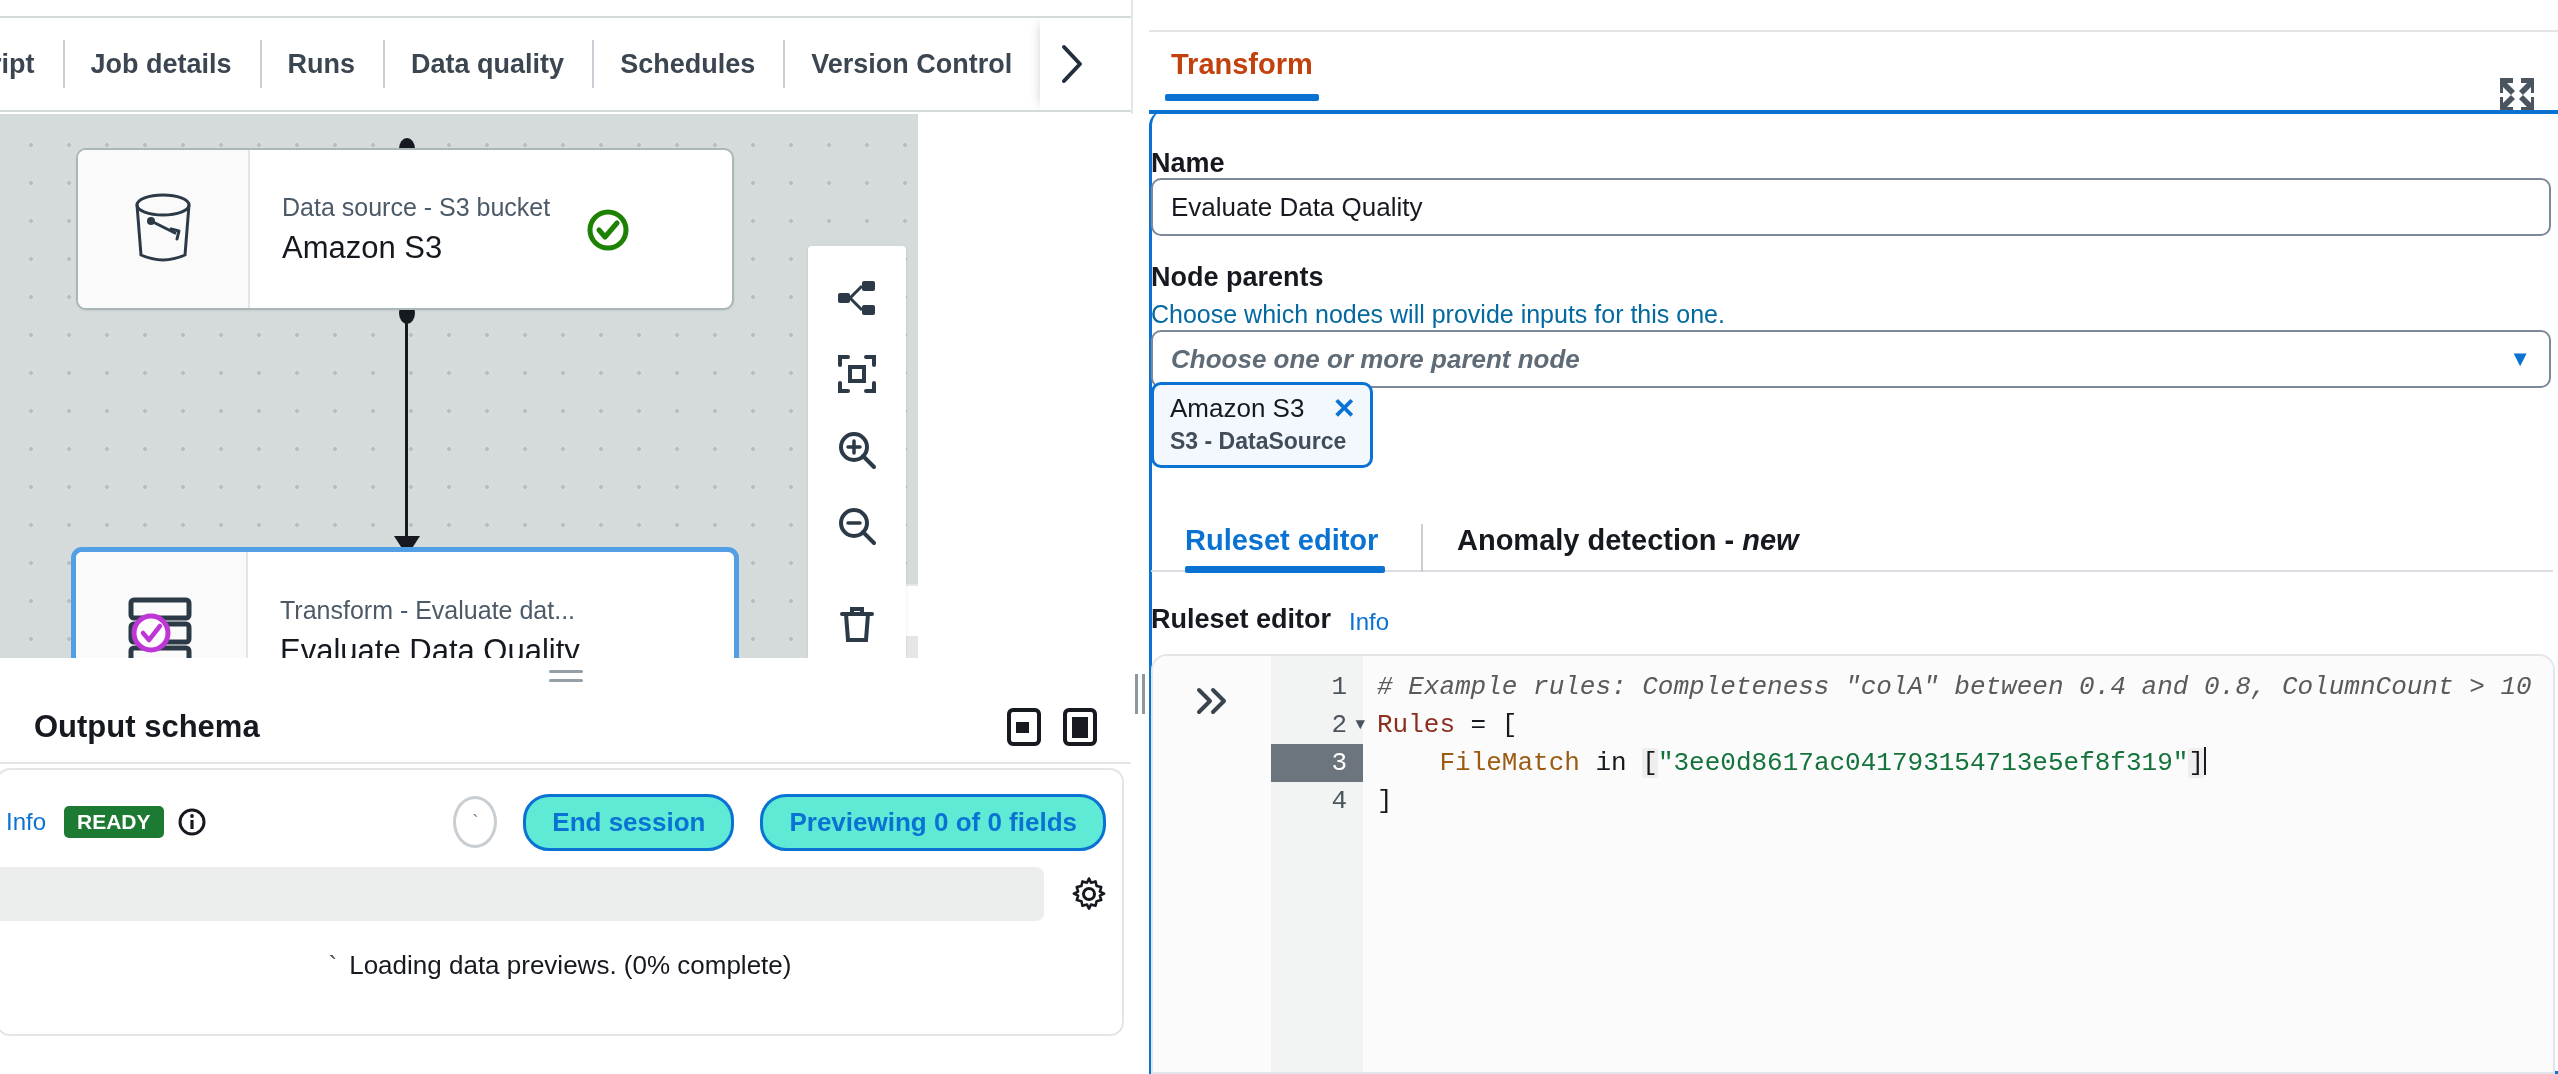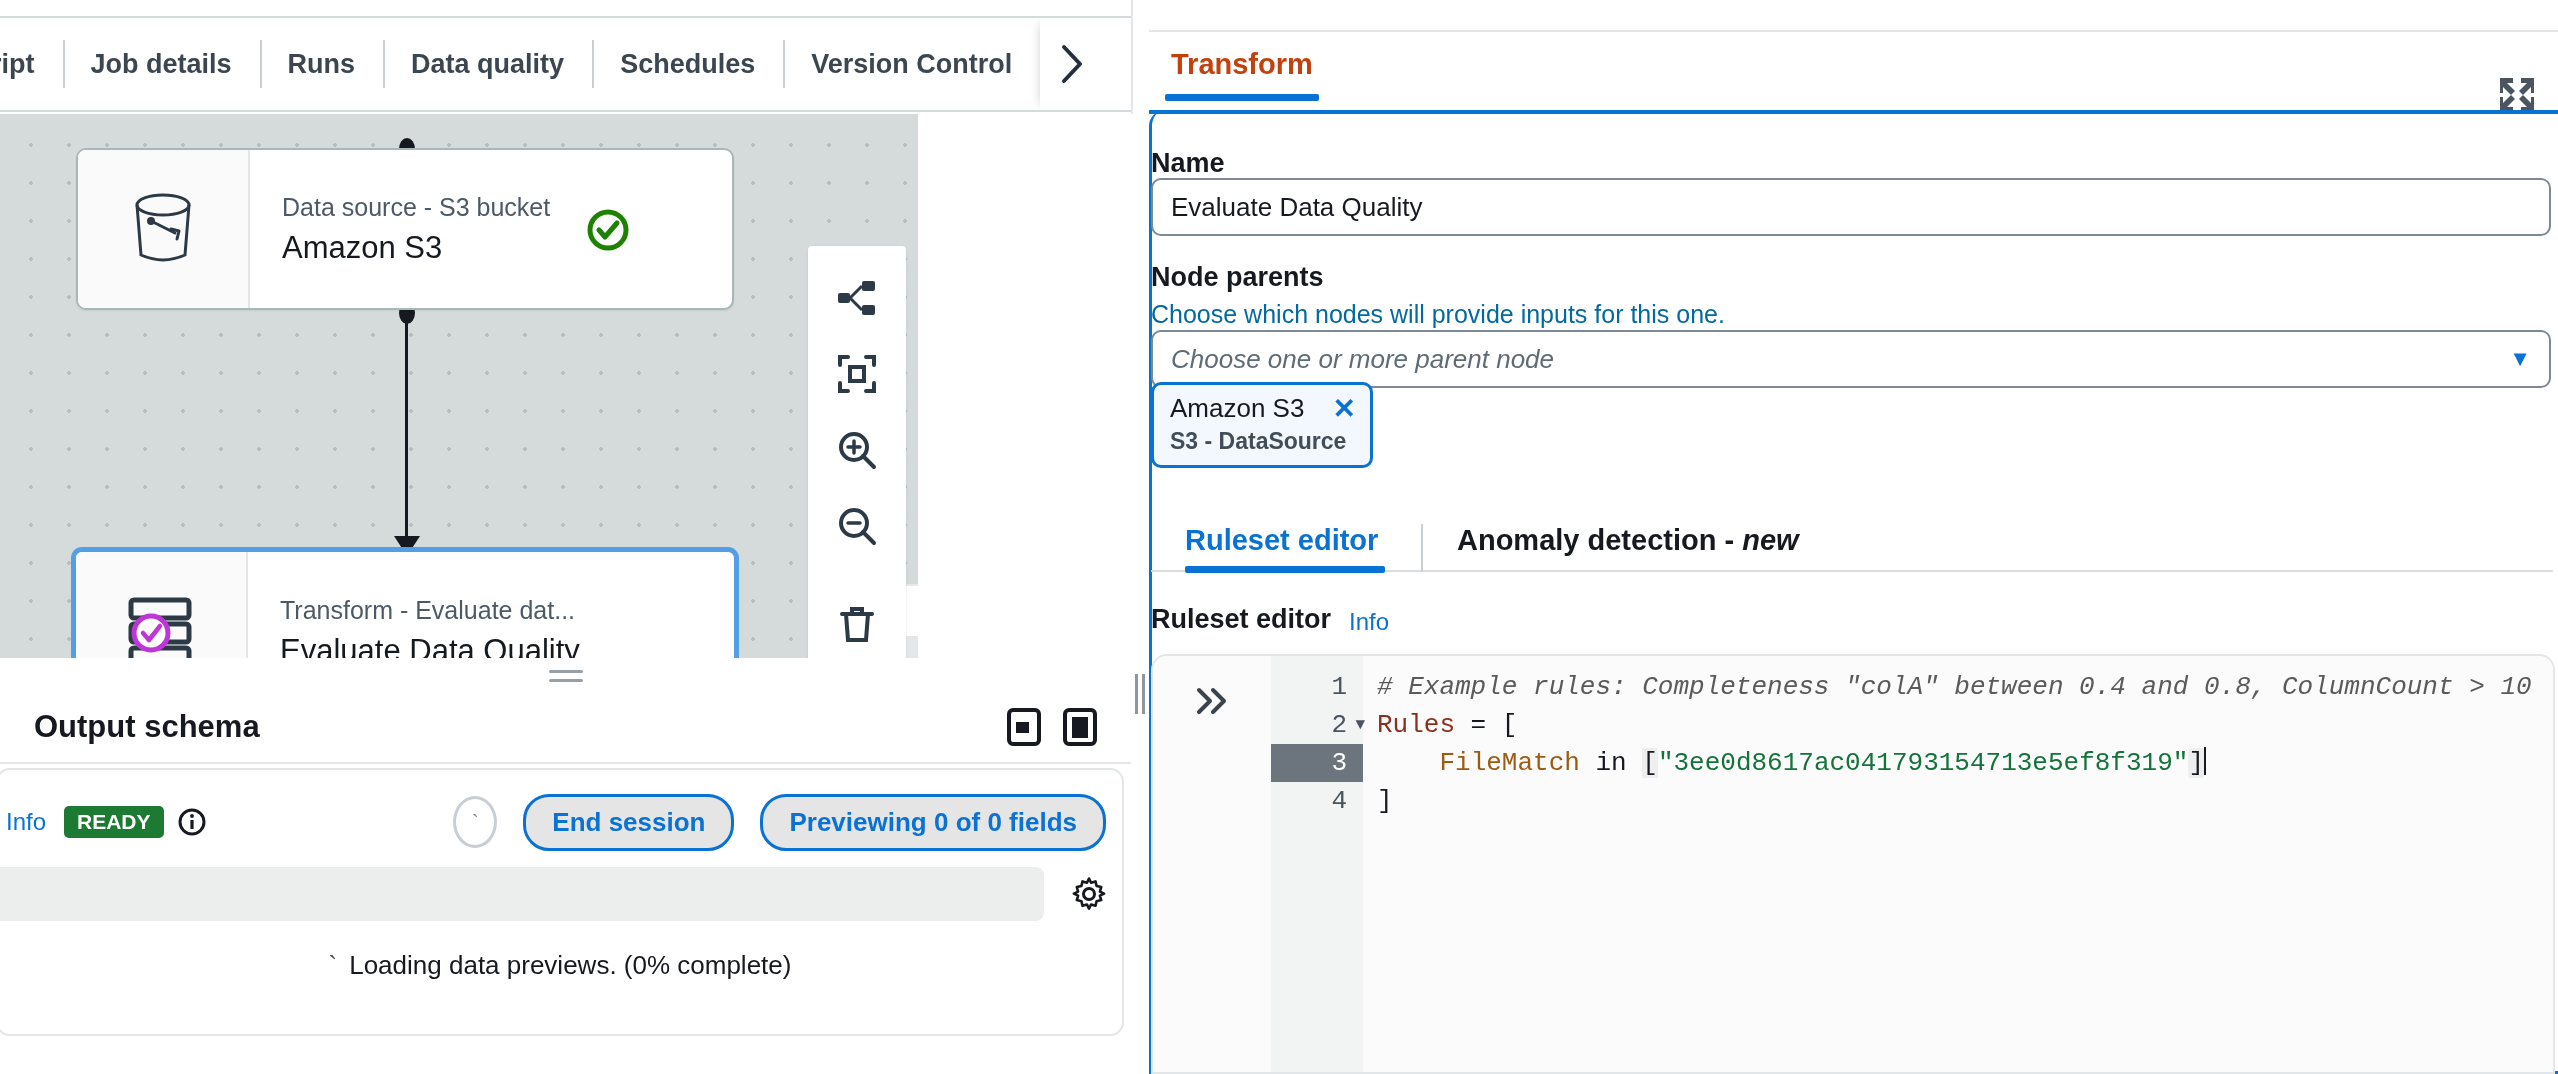--- a/index.html
+++ b/index.html
@@ -165,21 +165,21 @@
   .info-circle { margin-left: 14px; width: 28px; height:28px; cursor:pointer; color:#16191f;}
   .spinner-ring {
     width: 44px; height: 52px; border-radius: 50%;
     border: 3px solid #c9ced3;
     margin-left: auto;
     display:flex; align-items:center; justify-content:center;
     color:#7d868e; font-size: 20px;
   }
   .btn-outline {
     border: 3px solid #0972d3; color: #0972d3;
-    background: #e5e5e5; border-radius: 26px;
+    background: #5eead4; border-radius: 26px;
     font-size: 26px; font-weight: 700;
     padding: 10px 26px; margin-left: 26px; cursor: pointer;
     white-space: nowrap;
     font-family: "Liberation Sans", sans-serif;
   }
   .os-row2 {
     position: absolute; top: 94px; left: 0; width: 1124px; height: 60px;
     display: flex; align-items: center; padding-right: 16px;
   }
   .field-box {
@@ -244,21 +244,21 @@
   }
 
   .fld-label { position: absolute; font-size: 27px; font-weight: 700; color: #16191f; }
   .fld-desc  { position: absolute; font-size: 25px; color: #0369a1; }
   .inp {
     position: absolute; height: 58px;
     border: 2px solid #7d8998; border-radius: 10px;
     background: #fff; display: flex; align-items: center;
     padding: 0 18px; font-size: 26px; color: #16191f;
   }
-  .inp.ph { color: #5f6b76; font-style: italic; }
+  .inp.ph { color: #5f6b76; font-style: italic; font-weight: bold; }
   .sel-caret { margin-left: auto; color: #0972d3; font-size: 22px; }
 
   .token {
     position: absolute;
     border: 3px solid #0972d3; border-radius: 10px;
     background: #f2f8fd;
     padding: 8px 14px 10px 16px;
     display: flex; flex-direction: column;
   }
   .token-top { display: flex; align-items: center; gap: 28px; }

